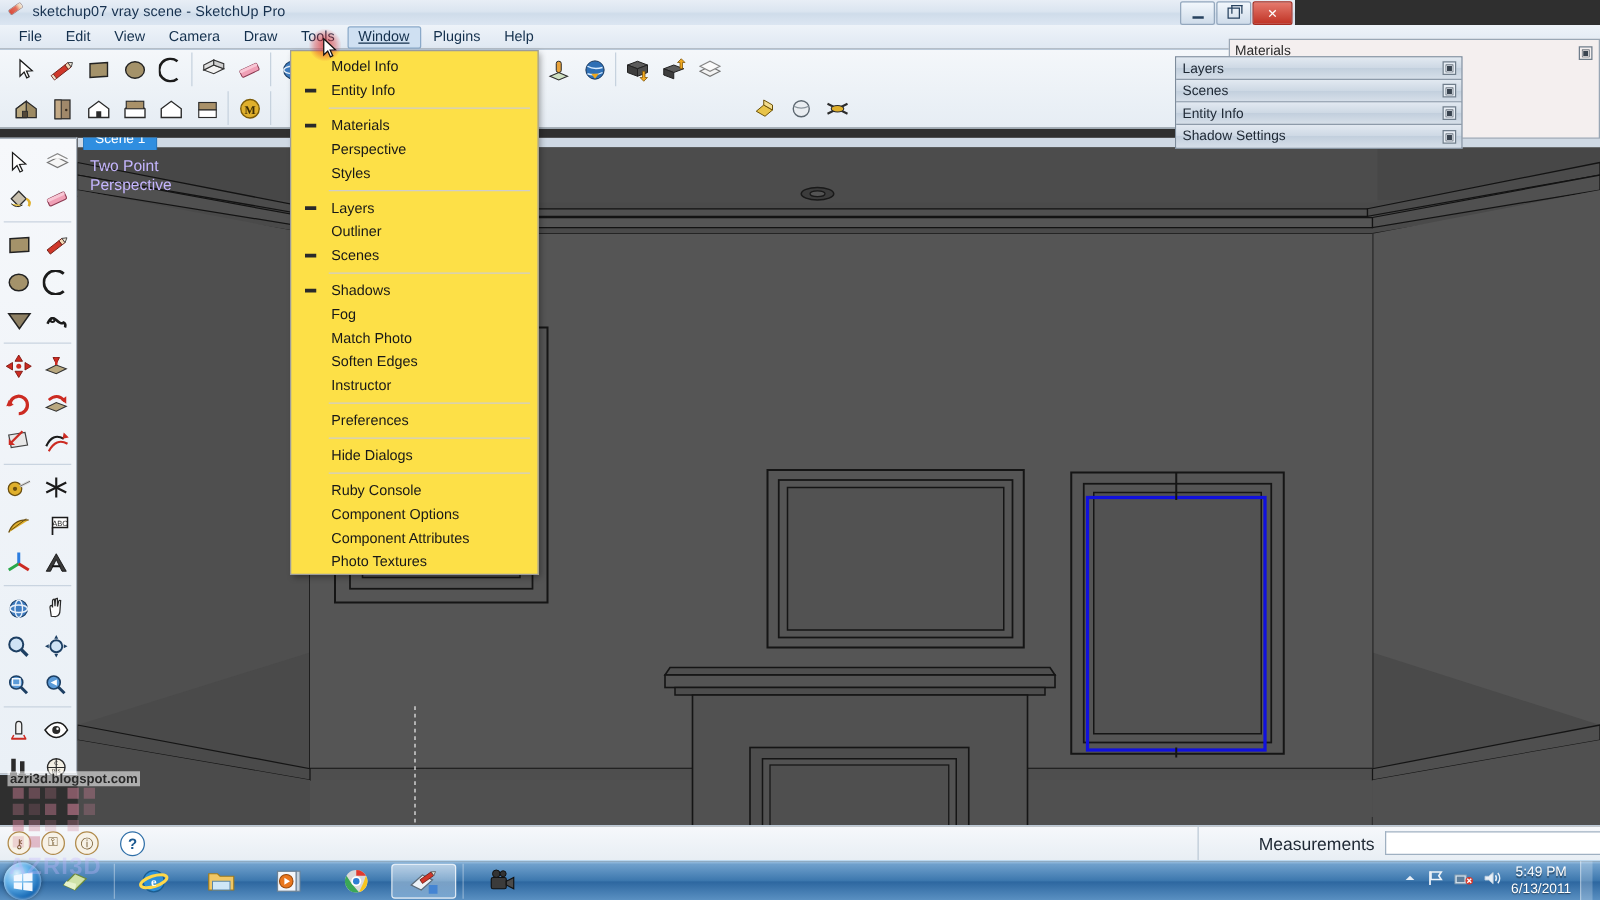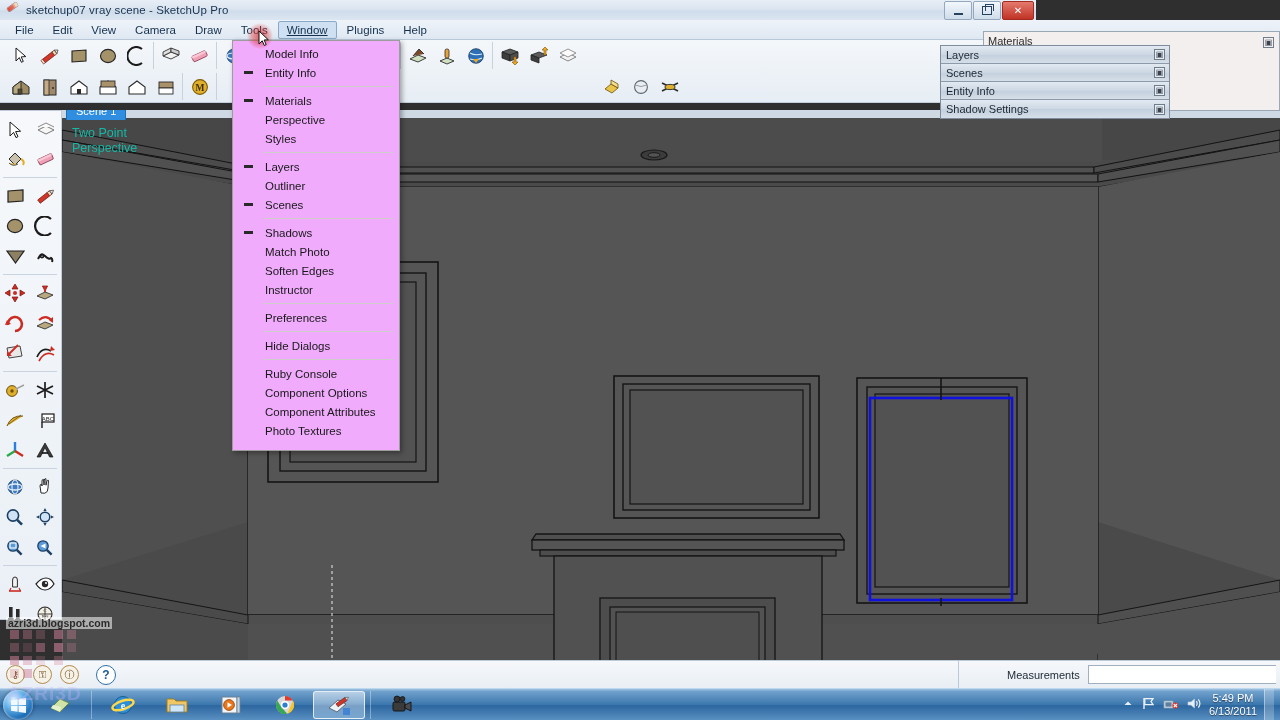--- a/index.html
+++ b/index.html
@@ -87,21 +87,21 @@
   }
   .vp-svg{position:absolute;left:0;top:0;}
   .scene-tab{
     position:absolute;left:4px;top:-8px;z-index:6;
     background:#2f8ee0;color:#fff;font-size:11px;
     padding:2px 9px 3px 9px;border:1px solid #1f6fb5;border-bottom:none;
     border-radius:2px 2px 0 0;
   }
   .vp-label{
     position:absolute;left:10px;top:16px;z-index:5;
-    color:#14b8a6;font-size:12.5px;line-height:15px;
+    color:#c4b5fd;font-size:12.5px;line-height:15px;
   }
 
   
   .dock-back{
     position:absolute;left:983px;top:31px;width:297px;height:80px;
     background:#f4efef;border:1px solid #9aa7b5;box-sizing:border-box;
     z-index:7;
   }
   .dock-back-title{
     position:absolute;left:4px;top:3px;font-size:11px;color:#2b2b2b;
@@ -124,24 +124,24 @@
   .dock-row:last-child{border-bottom:none;}
   .dock-row .lbl{font-size:11px;color:#1d2733;}
   .dock-row .sq{
     width:11px;height:11px;border:1px solid #6f7d8b;box-sizing:border-box;
     display:flex;align-items:center;justify-content:center;font-size:8px;color:#3a4450;
     background:#e7edf4;
   }
 
   
   .dropdown{
-    position:absolute;left:232px;top:40px;width:168px;
-    background:#f0abfc;border:1px solid #9c9c9c;
+    position:absolute;left:232px;top:40px;width:199px;
+    background:#fde047;border:1px solid #9c9c9c;
     box-shadow:2px 2px 5px rgba(0,0,0,.35);
-    z-index:40;padding:3px 0 10px 0;box-sizing:border-box;
+    z-index:40;padding:3px 0 0 0;box-sizing:border-box;
   }
   .dd-item{
     height:19px;display:flex;align-items:center;position:relative;
     font-size:11.5px;color:#181818;padding-left:32px;box-sizing:border-box;
   }
   .dd-item .chk{
     position:absolute;left:11px;top:8px;width:9px;height:3px;background:#2a2a2a;
   }
   .dd-sep{height:1px;background:#cfcdcb;margin:4px 6px 4px 30px;}
   .cursor{
@@ -168,21 +168,21 @@
   }
   .sb-help{
     width:18px;height:18px;border-radius:50%;border:1.6px solid #2f6fa8;
     background:#fff;display:flex;align-items:center;justify-content:center;
     font-size:12px;color:#1d5a91;margin-left:9px;font-weight:bold;
   }
   .sb-meas{
     position:absolute;left:958px;top:0;height:27px;display:flex;align-items:center;
     border-left:1px solid #bcc9d6;
   }
-  .sb-meas .mlabel{font-size:11px;color:#1d2733;padding:0 8px 0 48px;}
+  .sb-meas .mlabel{font-size:14px;color:#1d2733;padding:0 8px 0 48px;}
   .sb-meas .mbox{
     width:188px;height:19px;background:#fff;border:1px solid #9fb0c1;
     border-right:none;box-sizing:border-box;
   }
 
   
   .wm-text{
     position:absolute;left:6px;top:617px;font-size:10.5px;color:#2a2a2a;z-index:20;
     background:rgba(255,255,255,.55);padding:0 2px;font-weight:bold;
   }
@@ -861,20 +861,23 @@
         <span>Outliner</span>
       </div>
       <div class="dd-item">
         <span class="chk"></span>
         <span>Scenes</span>
       </div>
       <div class="dd-sep"></div>
       <div class="dd-item">
         <span class="chk"></span>
         <span>Shadows</span>
+      </div>
+      <div class="dd-item">
+        <span>Fog</span>
       </div>
       <div class="dd-item">
         <span>Match Photo</span>
       </div>
       <div class="dd-item">
         <span>Soften Edges</span>
       </div>
       <div class="dd-item">
         <span>Instructor</span>
       </div>

